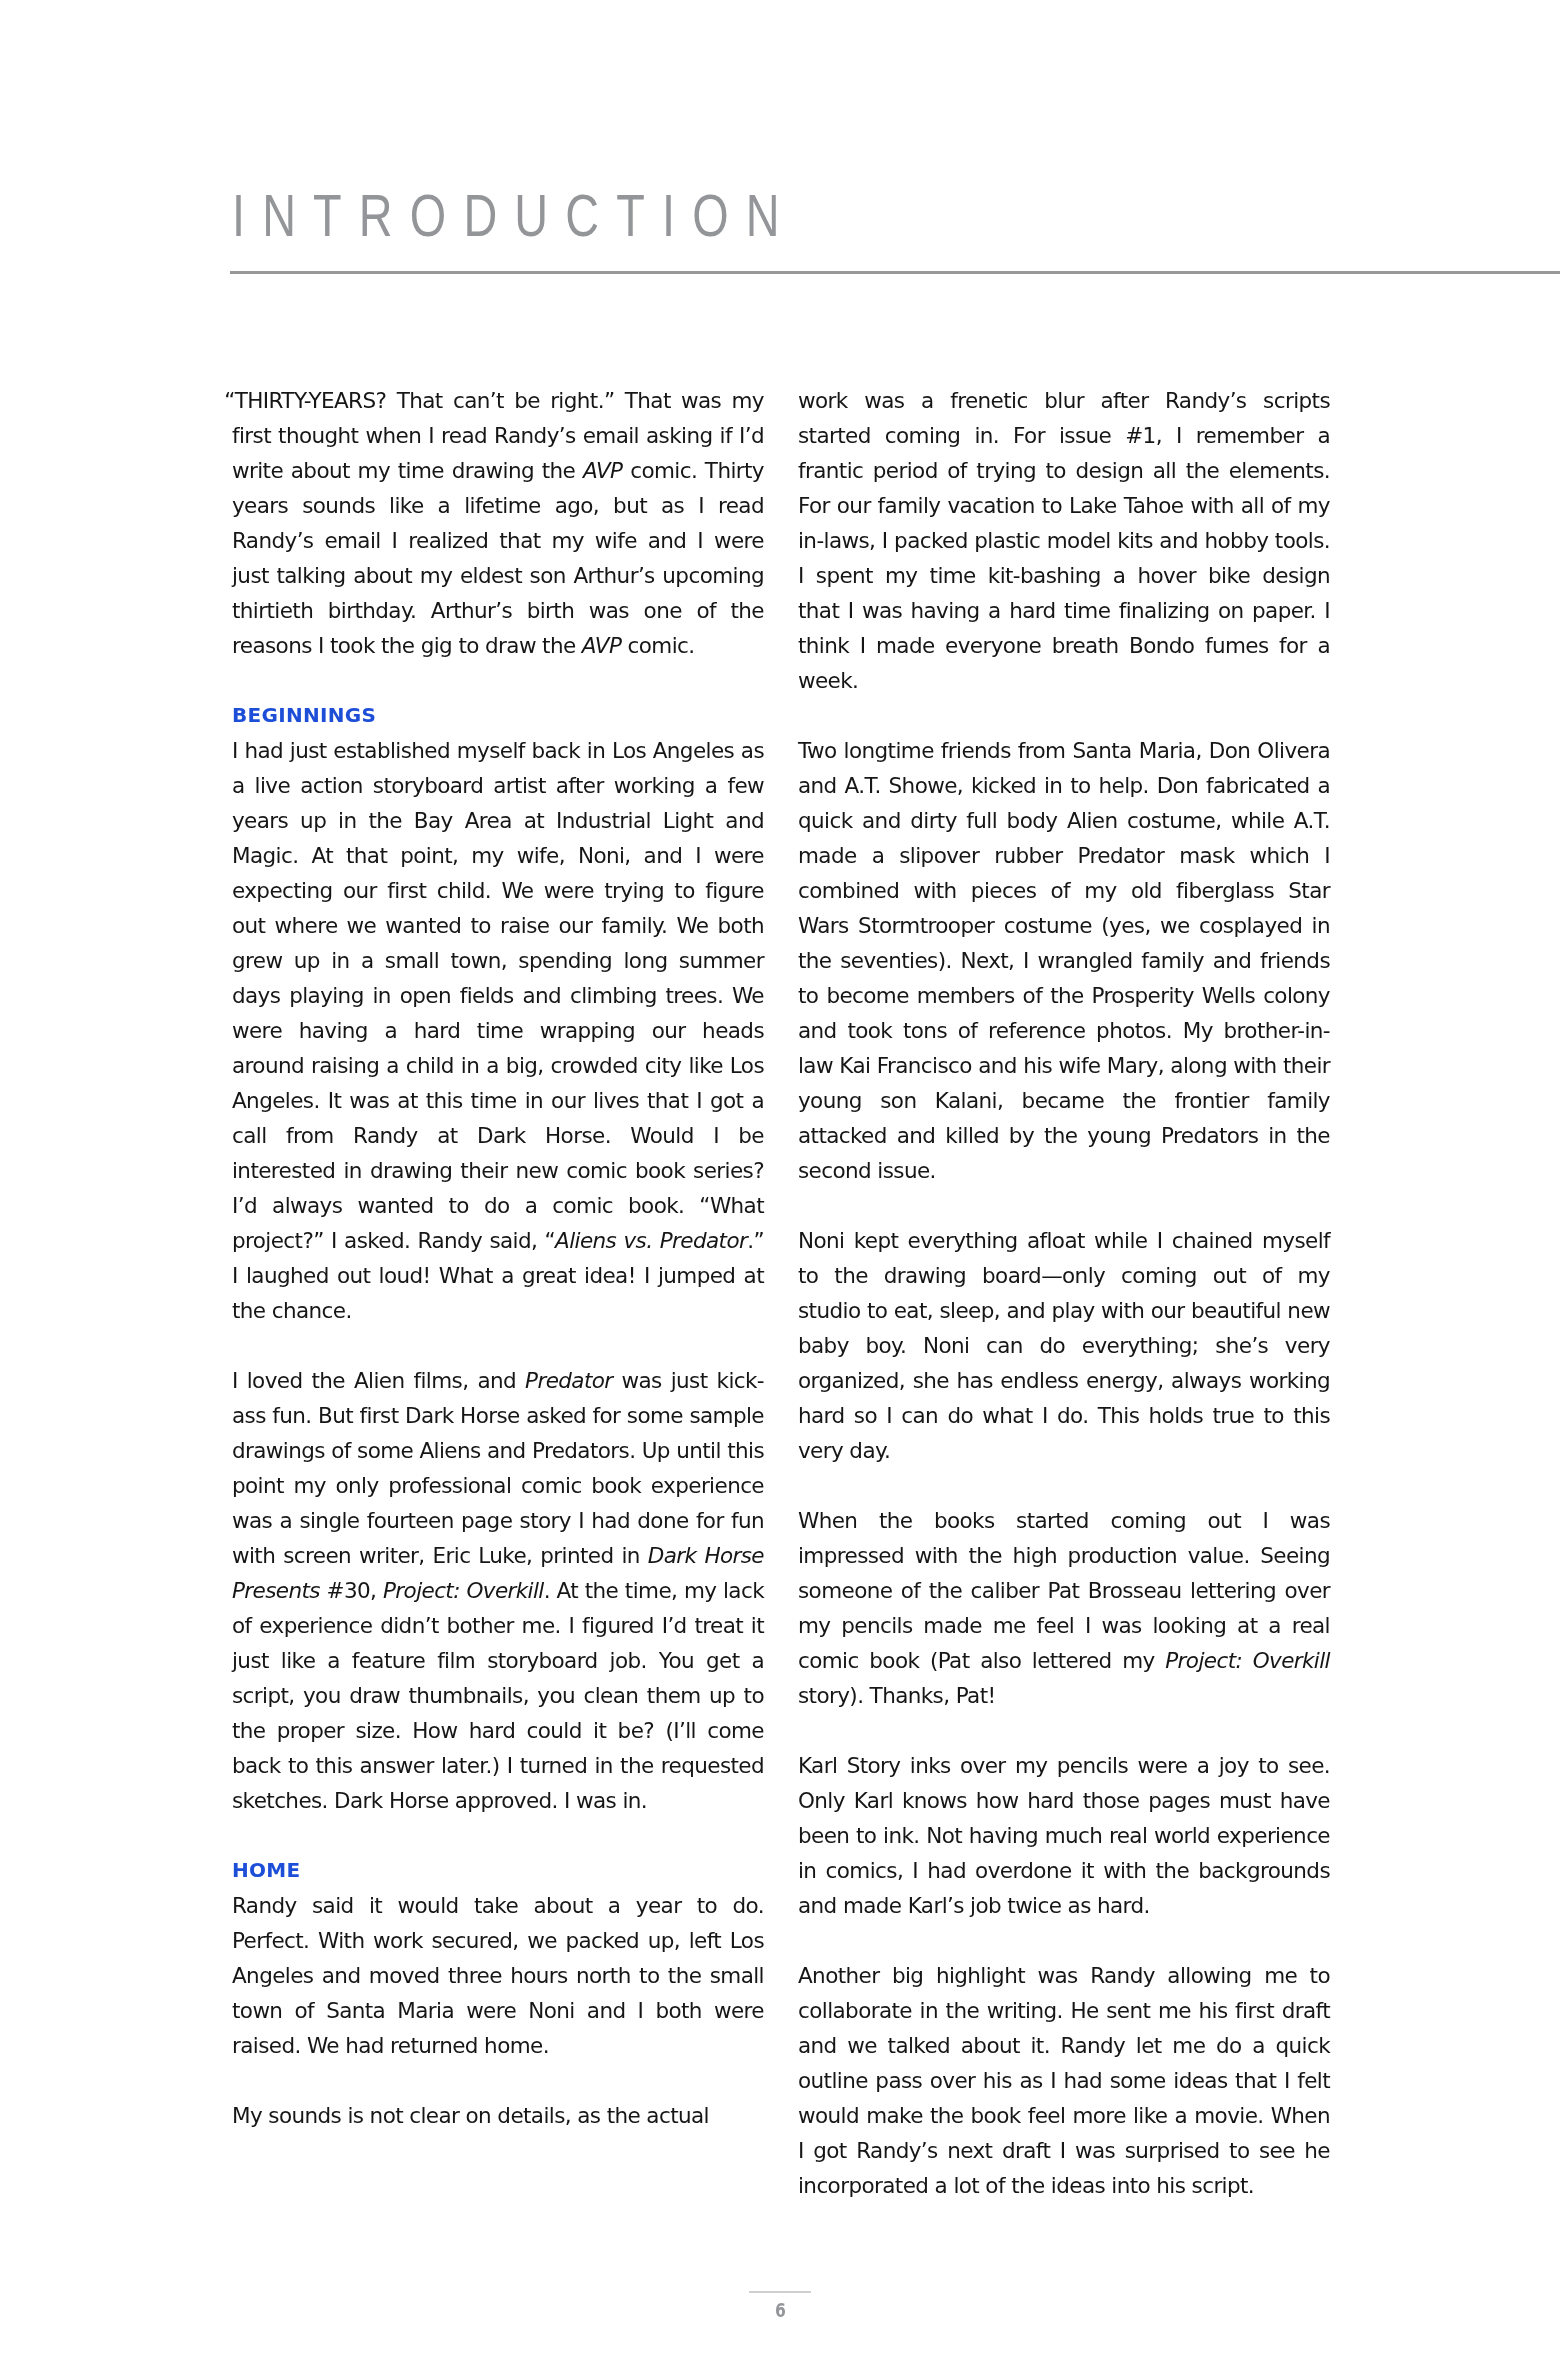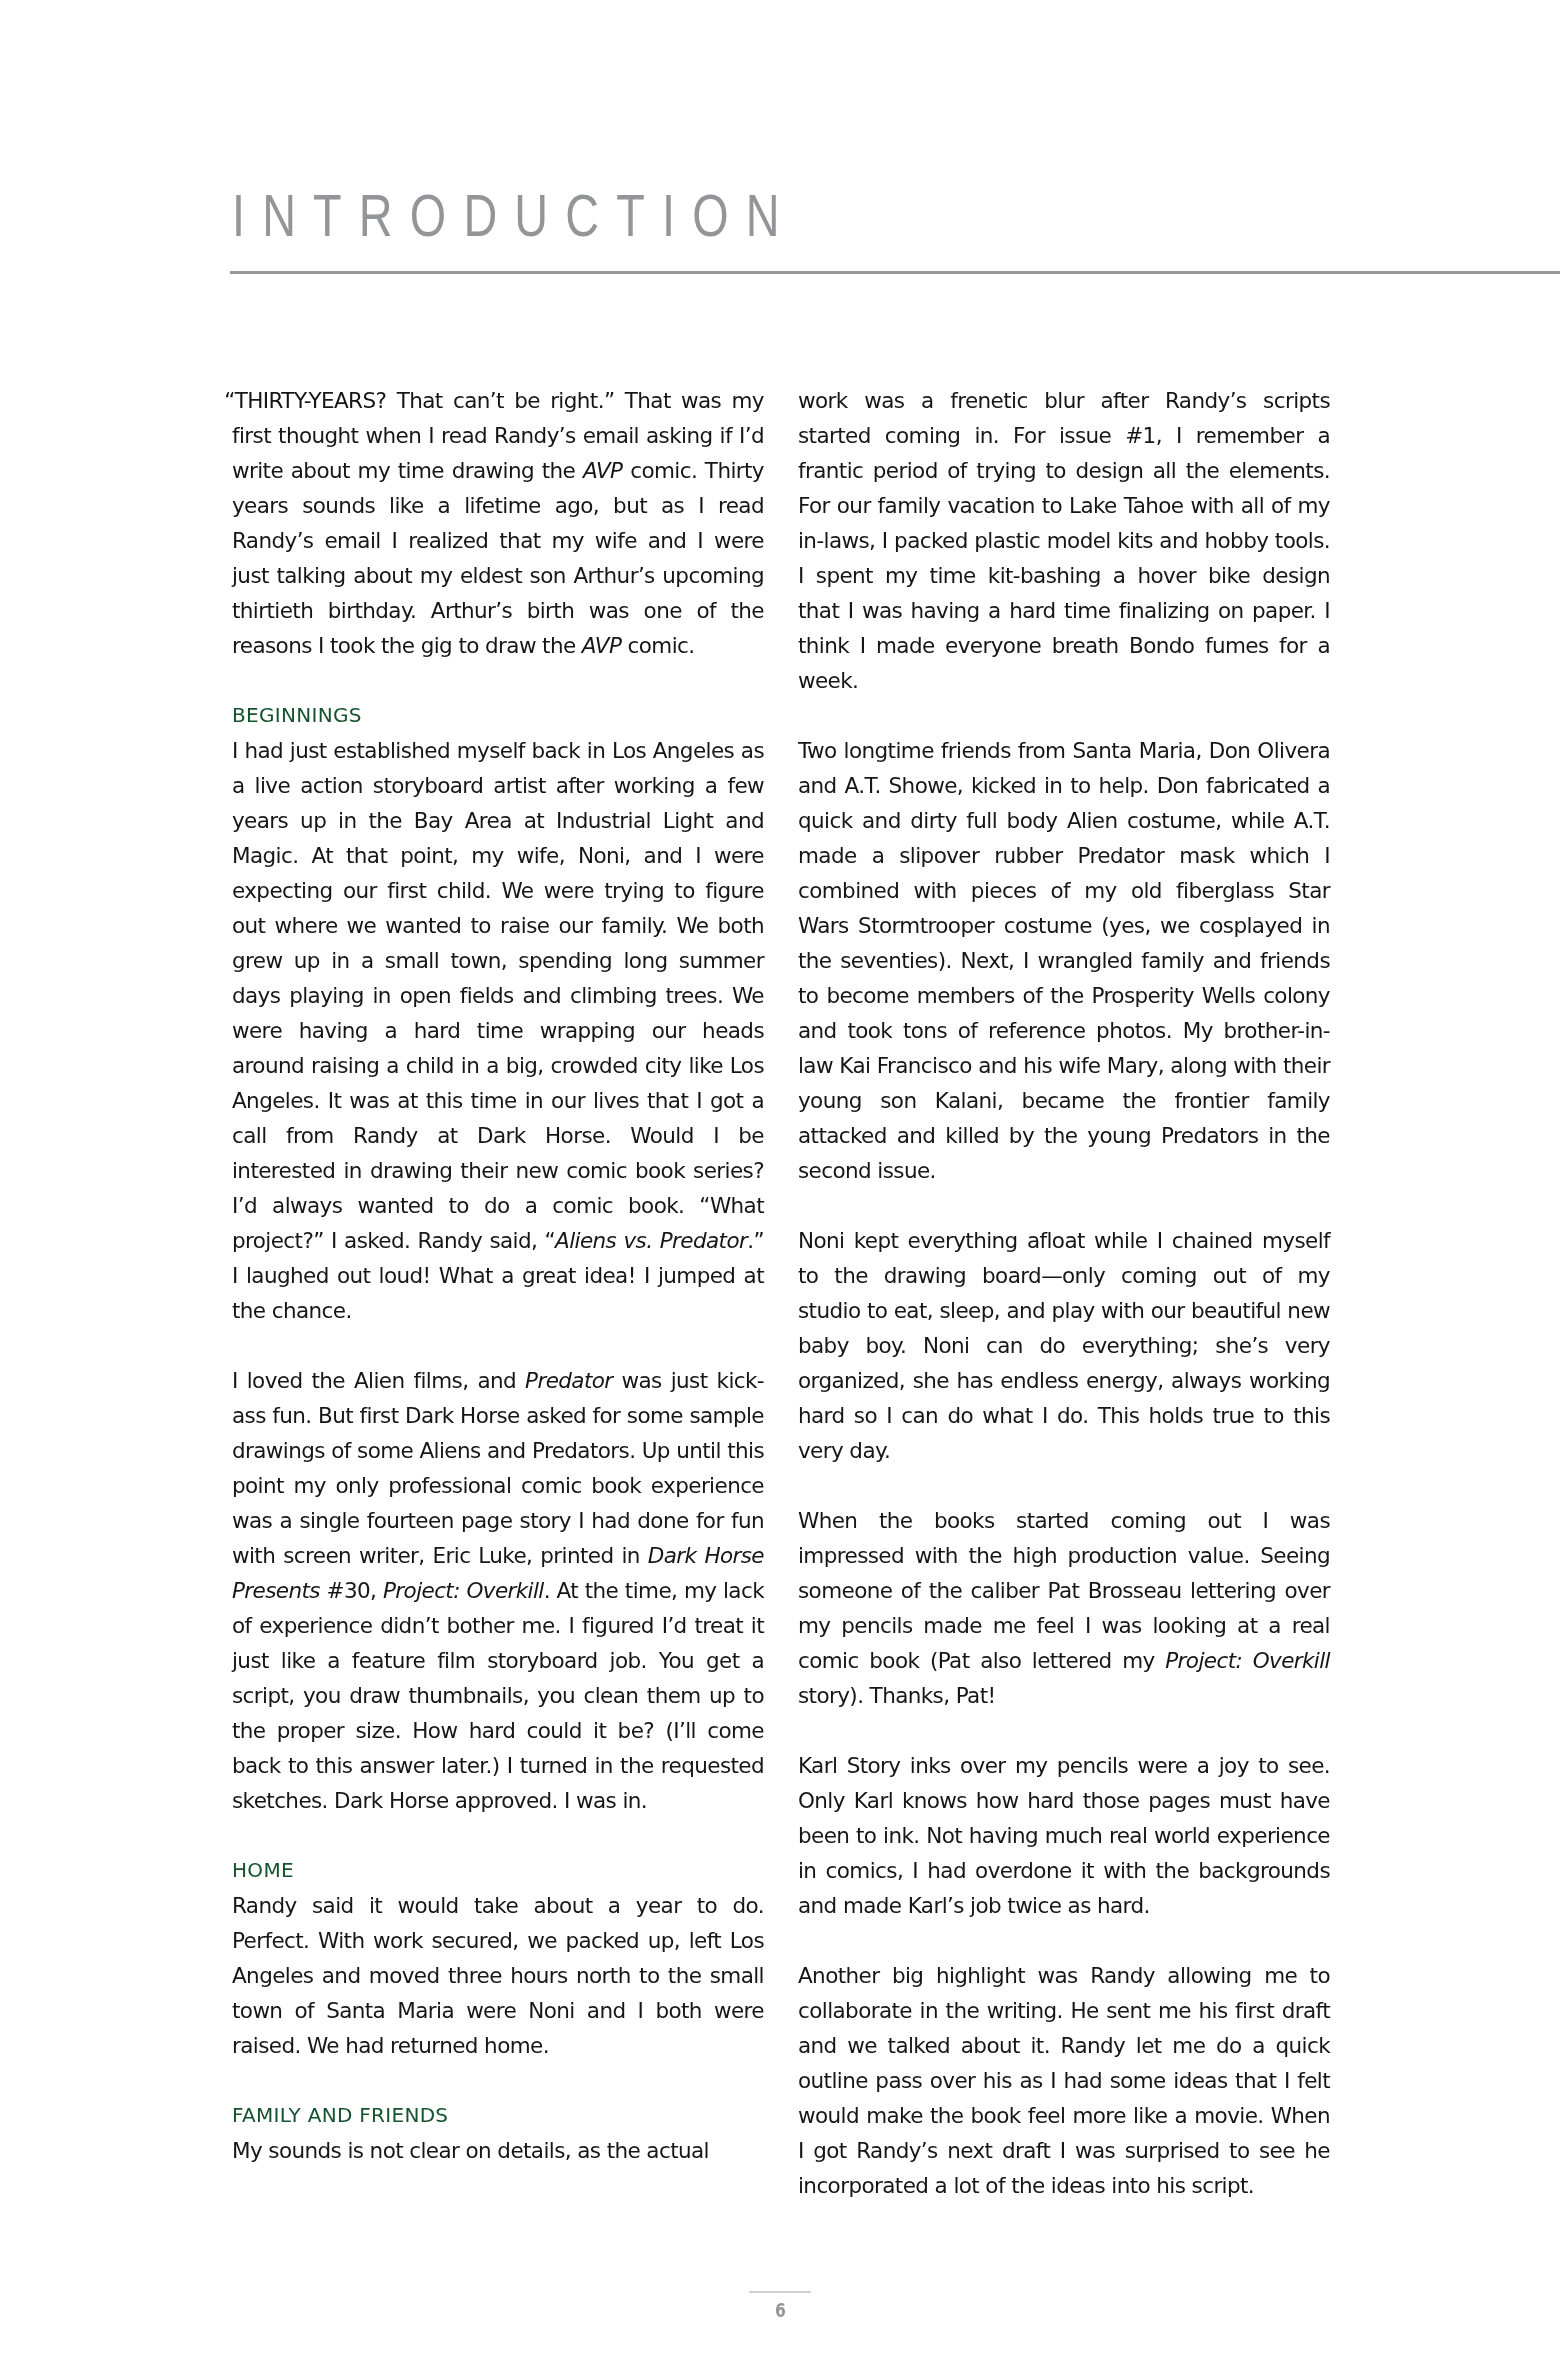--- a/index.html
+++ b/index.html
@@ -57,23 +57,23 @@
       letter-spacing: -0.6px;
       word-spacing: 0px;
     }
     .para:last-child { margin-bottom: 0; }
     .para.hang { text-indent: -7.8px; }
     .section-heading {
       margin: 0;
       font-family: "DejaVu Sans", "Liberation Sans", sans-serif;
       font-size: 20px;
       line-height: 35px;
-      color: #14532d;
+      color: #1d4ed8;
       letter-spacing: 0.3px;
-      font-weight: 400;
+      font-weight: 700;
     }
     .section-heading + .para { margin-top: 0; }
     .para em {
       font-style: italic;
     }
 
     .footer-rule {
       position: absolute;
       left: 749px;
       top: 2291px;
@@ -111,21 +111,20 @@
   </p>
   <p class="para">
     <span>I loved the Alien films, and </span><em>Predator</em><span> was just kick-ass fun. But first Dark Horse asked for some sample drawings of some Aliens and Predators. Up until this point my only professional comic book experience was a single fourteen page story I had done for fun with screen writer, Eric Luke, printed in </span><em>Dark Horse Presents</em><span> #30, </span><em>Project: Overkill</em><span>. At the time, my lack of experience didn’t bother me. I figured I’d treat it just like a feature film storyboard job. You get a script, you draw thumbnails, you clean them up to the proper size. How hard could it be? (I’ll come back to this answer later.) I turned in the requested sketches. Dark Horse approved. I was in.</span>
   </p>
 
   <h3 class="section-heading">HOME</h3>
   <p class="para">
     <span>Randy said it would take about a year to do. Perfect. With work secured, we packed up, left Los Angeles and moved three hours north to the small town of Santa Maria were Noni and I both were raised. We had returned home.</span>
   </p>
 
-  <h3 class="section-heading">FAMILY AND FRIENDS</h3>
   <p class="para">
     <span>My sounds is not clear on details, as the actual</span>
   </p>
 </div>
 
 <div class="column right">
   <p class="para">
     <span>work was a frenetic blur after Randy’s scripts started coming in. For issue #1, I remember a frantic period of trying to design all the elements. For our family vacation to Lake Tahoe with all of my in-laws, I packed plastic model kits and hobby tools. I spent my time kit-bashing a hover bike design that I was having a hard time finalizing on paper. I think I made everyone breath Bondo fumes for a week.</span>
   </p>
   <p class="para">

